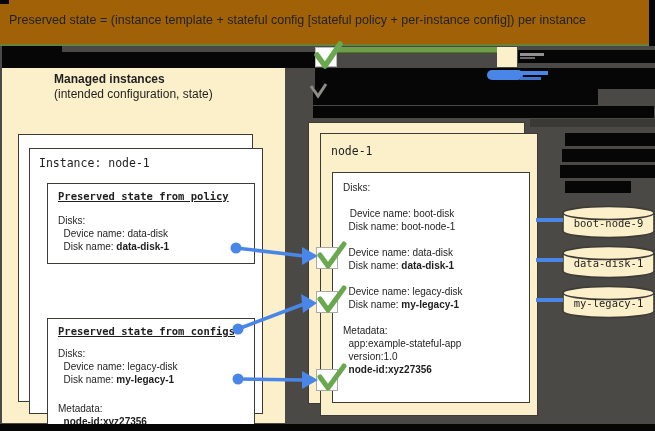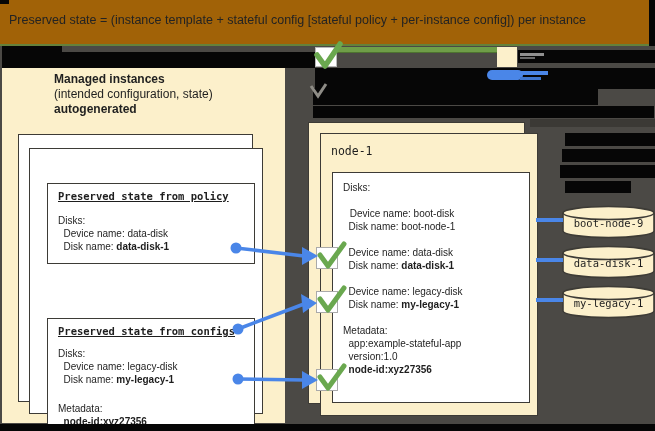--- a/index.html
+++ b/index.html
@@ -65,26 +65,26 @@
 
   <div class="bar" style="left:565px;top:133px;width:90px;height:13px;"></div>
   <div class="bar" style="left:562px;top:149px;width:93px;height:13px;"></div>
   <div class="bar" style="left:560px;top:165px;width:95px;height:13px;"></div>
   <div class="bar" style="left:565px;top:181px;width:66px;height:12px;"></div>
 
   <div class="panel z2" style="left:2px;top:68px;width:283px;height:355px;">
     <div class="abs heading" style="left:16px;top:4px;margin-left:36px;">
       <div class="b">Managed instances</div>
       <div>(intended configuration, state)</div>
-      <div class="b">autogenerated</div>
     </div>
   </div>
 
   <div class="card z3" style="left:18px;top:134px;width:235px;height:268px;"></div>
   <div class="card z4" style="left:29px;top:148px;width:234px;height:266px;"></div>
+  <div class="abs mono z5" style="left:39px;top:156px;font-size:11.5px;">Instance: node-1</div>
 
   <div class="innerbox z5" style="left:47px;top:183px;width:208px;height:81px;">
     <div class="abs box-title" style="left:10px;top:6px;">Preserved state from policy</div>
     <div class="abs" style="left:10px;top:30px;">
       <div class="code-line">Disks:</div>
       <div class="code-line">  Device name: data-disk</div>
       <div class="code-line"><span>  Disk name: </span><span class="b">data-disk-1</span></div>
     </div>
   </div>
 

